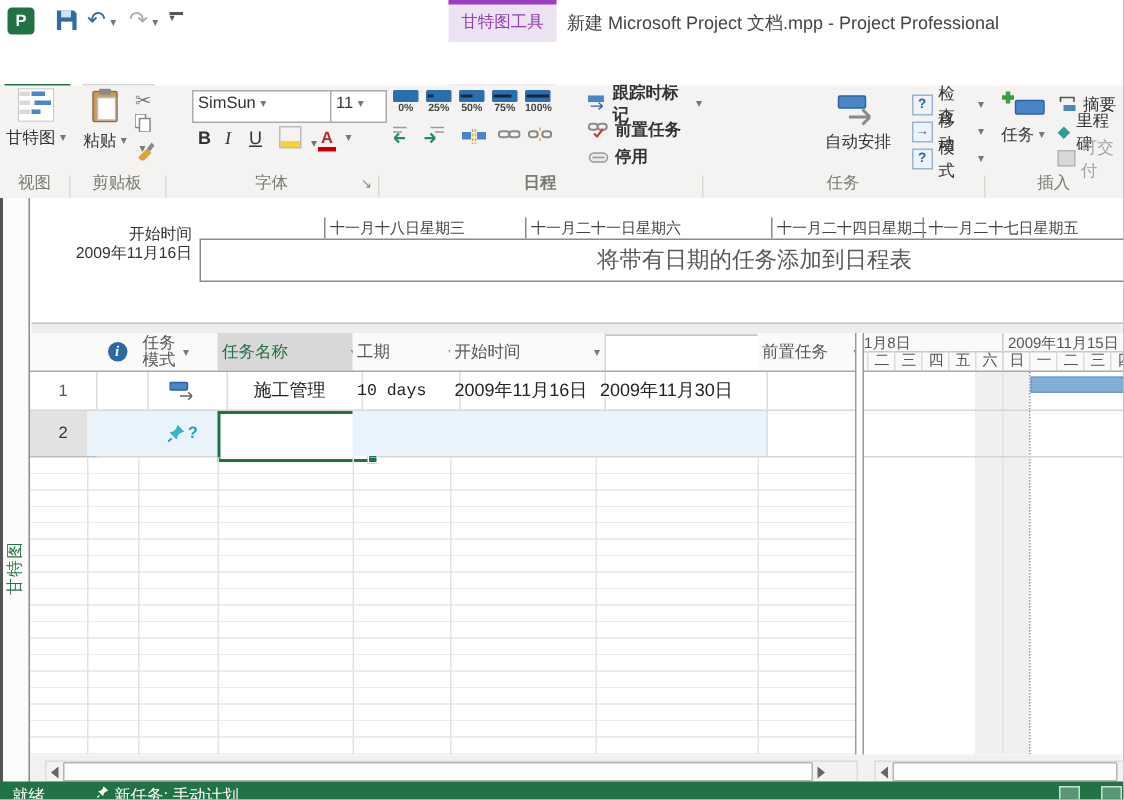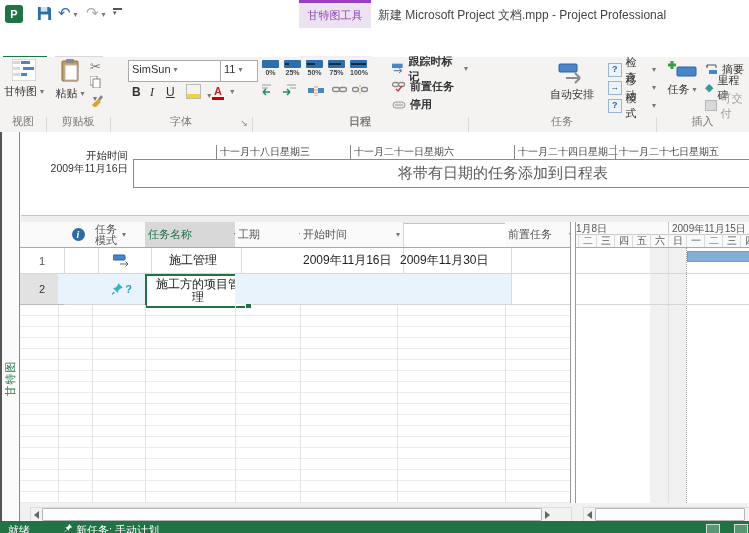--- a/index.html
+++ b/index.html
@@ -336,20 +336,23 @@
     <div class="cell" style="left:38px;width:34px;"></div>
     <div class="cell" style="left:72px;width:53px;justify-content:center;">
       <svg width="17" height="13" viewBox="0 0 17 13">
           <rect x="0" y="1" width="12" height="5" rx="1" fill="#4a86c5" stroke="#2b62a8"></rect>
           <path d="M7 10h8m0 0L12.5 7.5M15 10l-2.5 2.5" stroke="#666" fill="none"></path>
         </svg>
     </div>
     <div class="cell" style="left:125px;width:90px;justify-content:center;">
         <span>施工管理</span>
       </div>
+    <div class="cell" style="left:215px;width:65px;font-family:'Liberation Mono',monospace;font-size:11px;">
+        <span>10 days</span>
+      </div>
     <div class="cell nowrap" style="left:280px;width:97px;overflow:hidden;">
         <span>2009年11月16日</span>
       </div>
     <div class="cell" style="left:377px;width:108px;">
         <span>2009年11月30日</span>
       </div>
     <div class="cell" style="left:485px;width:65px;">
         <span></span>
       </div>
   </div>
@@ -360,21 +363,20 @@
       </div>
     <div class="cell" style="left:38px;width:34px;background:#e8f3fb;"></div>
     <div class="cell" style="left:72px;width:53px;background:#e8f3fb;justify-content:center;gap:1px;">
       <svg width="13" height="14" viewBox="0 0 18 18">
           <path d="M10.2 1.2l6.2 6.2-3.6 1.1-2.4 2.4-1 3.7-6.6-6.6 3.7-1 2.4-2.4z" fill="#35b3c9"></path>
           <path d="M4.6 13.4L1.6 16.4" stroke="#1f93a8" stroke-width="1.6"></path>
         </svg>
       <span style="color:#2da0b0;font-size:11px;font-weight:bold;">?</span>
     </div>
     <div class="cell" style="left:125px;width:90px;background:#fff;border:2px solid #217346;justify-content:center;text-align:center;line-height:13px;padding:0 6px;">
-      <span>施工方的项目管理</span>
       <span style="position:absolute;right:-3px;bottom:-3px;width:5px;height:5px;background:#217346;border:1px solid #fff;"></span>
     </div>
     <div class="cell" style="left:215px;width:65px;background:#e8f3fb;">
         <span></span>
       </div>
     <div class="cell" style="left:280px;width:97px;background:#e8f3fb;">
         <span></span>
       </div>
     <div class="cell" style="left:377px;width:108px;background:#e8f3fb;">
         <span></span>

